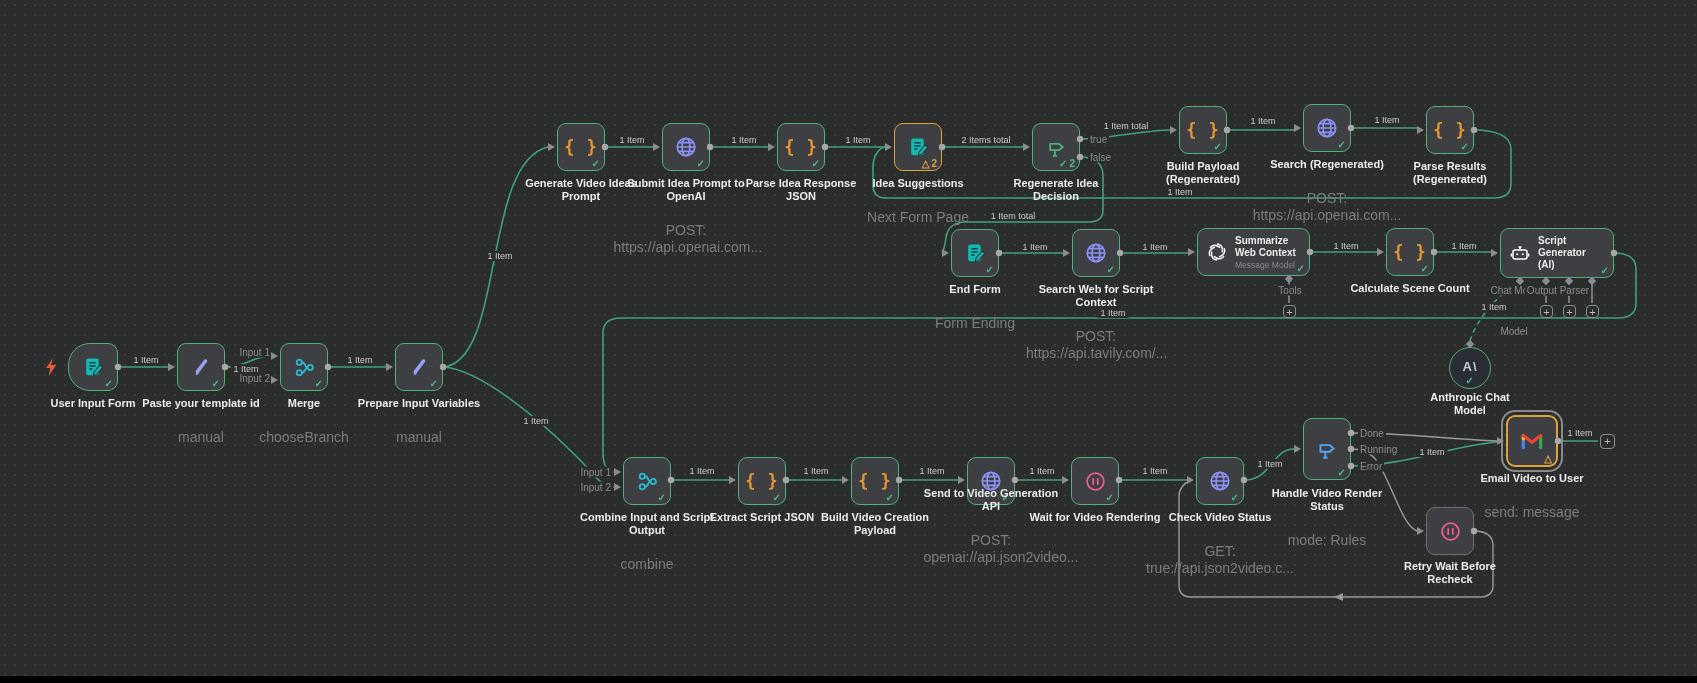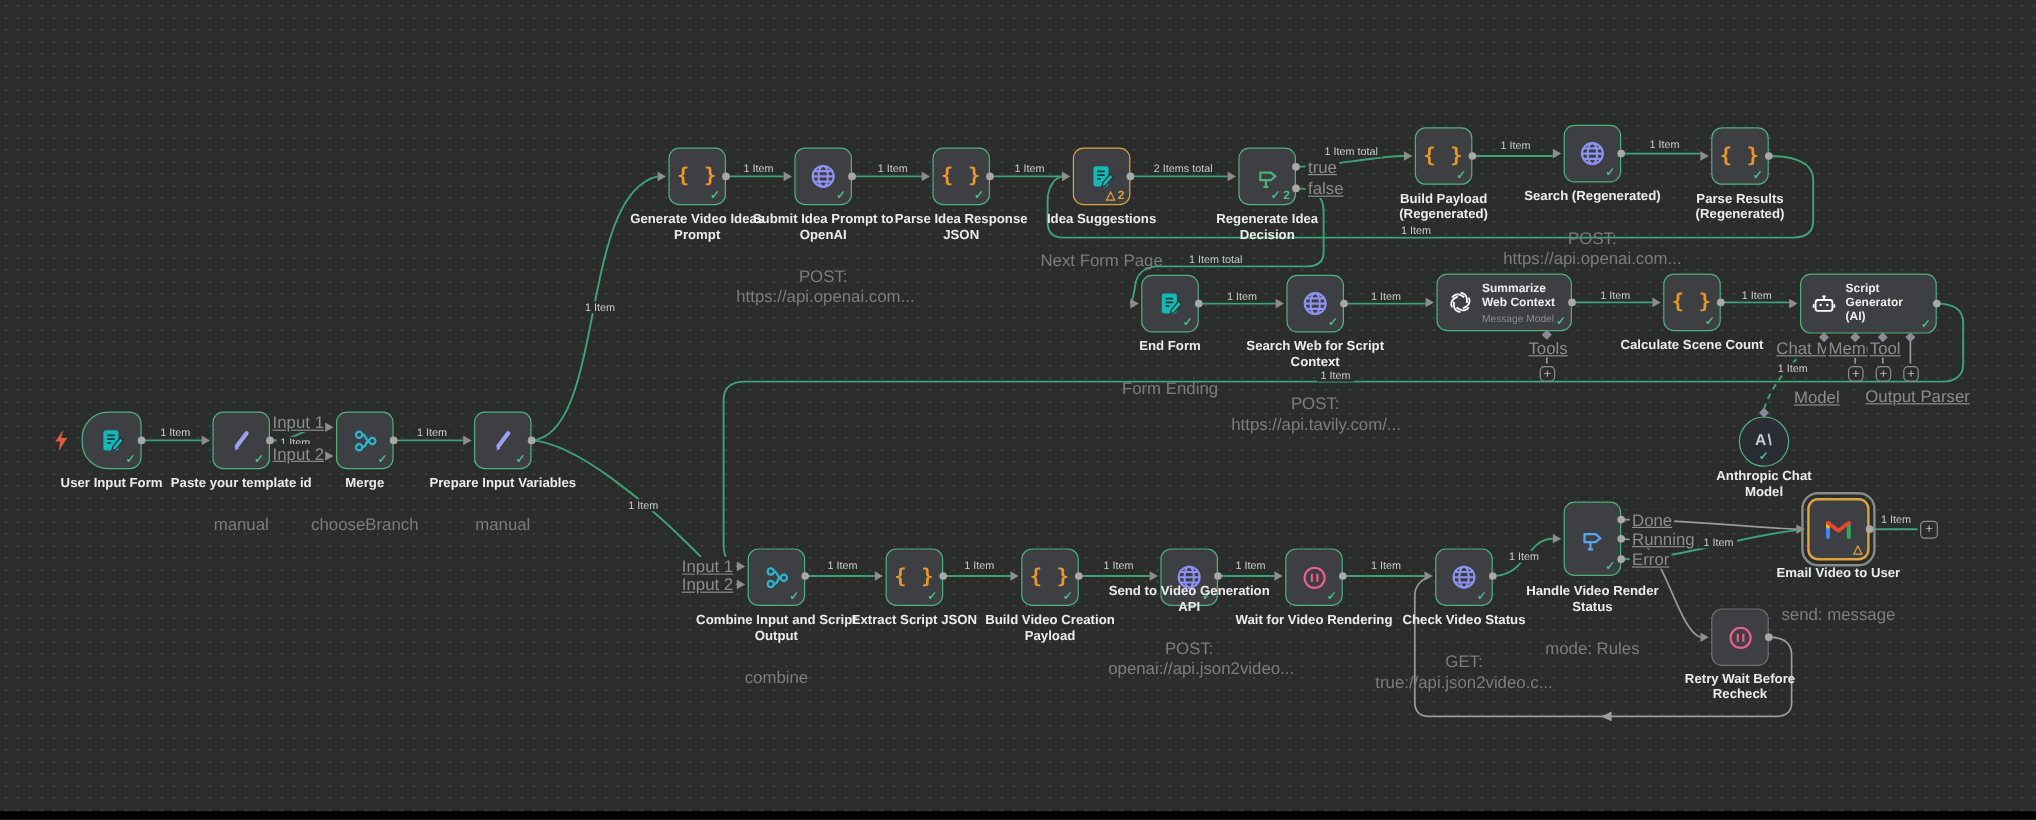--- a/index.html
+++ b/index.html
@@ -24,22 +24,22 @@
   .warnb{position:absolute;right:4px;bottom:1px;font-size:10px;font-weight:bold;color:#e2a23b;z-index:3;}
   .warnb .cnt{margin-left:2px;}
   .wnode{display:flex;align-items:center;gap:7px;padding:0 8px;}
   .wtitle{font-size:10px;font-weight:bold;color:#ededed;line-height:1.2;}
   .wsub{font-size:8.5px;color:#8a8a8a;margin-top:1px;}
   .node-label{position:absolute;transform:translateX(-50%);text-align:center;z-index:4;width:150px;}
   .ntitle{font-size:11px;font-weight:bold;color:#ececec;line-height:1.18;}
   .nsub{font-size:14px;color:#7d7d7d;margin-top:19px;line-height:1.2;}
   .elabel{position:absolute;transform:translate(-50%,-50%);font-size:9px;color:#cccccc;
     background:#2b2c2c;padding:0 3px;z-index:3;white-space:nowrap;}
-  .plabel{position:absolute;transform:translate(0,-50%);font-size:14px;color:#8d8d8d;
-    background:#2b2c2c;padding:0 2px;z-index:3;white-space:nowrap;text-decoration:underline;}
+  .plabel{position:absolute;transform:translate(0,-50%);font-size:10px;color:#8d8d8d;
+    background:#2b2c2c;padding:0 2px;z-index:3;white-space:nowrap;}
   .plabel.r{transform:translate(-100%,-50%);}
   .plabel.c{transform:translate(-50%,-50%);}
   .plus{position:absolute;width:13px;height:13px;border:1.5px solid #8f8f8f;border-radius:4px;
     color:#bdbdbd;font-size:11px;line-height:12px;text-align:center;z-index:4;background:#2b2c2c;box-sizing:border-box;}
   .code{font-family:"DejaVu Sans Mono",monospace;font-weight:bold;font-size:17px;color:#e8962e;letter-spacing:1px;}
   .anth{color:#c9cdd3;font-weight:bold;font-size:13px;letter-spacing:1px;}
   .bolt{position:absolute;z-index:2;}
   #bottombar{position:absolute;left:0;top:676px;width:1697px;height:7px;background:#000;z-index:6;}
 </style>
 </head>
@@ -488,21 +488,21 @@
 <div class="elabel" style="left:1155px;top:247px;">1 Item</div>
 <div class="elabel" style="left:1346px;top:246px;">1 Item</div>
 <div class="elabel" style="left:1464px;top:246px;">1 Item</div>
 <div class="elabel" style="left:1113px;top:313px;">1 Item</div>
 <div class="elabel" style="left:1494px;top:307px;">1 Item</div>
 <div class="plabel c" style="left:1514px;top:331px;">Model</div>
 <div class="plabel c" style="left:1290px;top:290px;">Tools</div>
 <div class="plabel c" style="left:1516px;top:290px;">Chat Model</div>
 <div class="plabel c" style="left:1549px;top:290px;">Memory</div>
 <div class="plabel c" style="left:1571px;top:290px;">Tool</div>
-<div class="plabel c" style="left:1598px;top:290px;margin-top:40px;">Output Parser</div>
+<div class="plabel c" style="left:1558px;top:290px;">Output Parser</div>
 <div class="elabel" style="left:702px;top:471px;">1 Item</div>
 <div class="elabel" style="left:816px;top:471px;">1 Item</div>
 <div class="elabel" style="left:932px;top:471px;">1 Item</div>
 <div class="elabel" style="left:1042px;top:471px;">1 Item</div>
 <div class="elabel" style="left:1155px;top:471px;">1 Item</div>
 <div class="elabel" style="left:1270px;top:464px;">1 Item</div>
 <div class="plabel" style="left:1358px;top:433px;">Done</div>
 <div class="plabel" style="left:1358px;top:449px;">Running</div>
 <div class="plabel" style="left:1358px;top:466px;">Error</div>
 <div class="elabel" style="left:1432px;top:452px;">1 Item</div>

